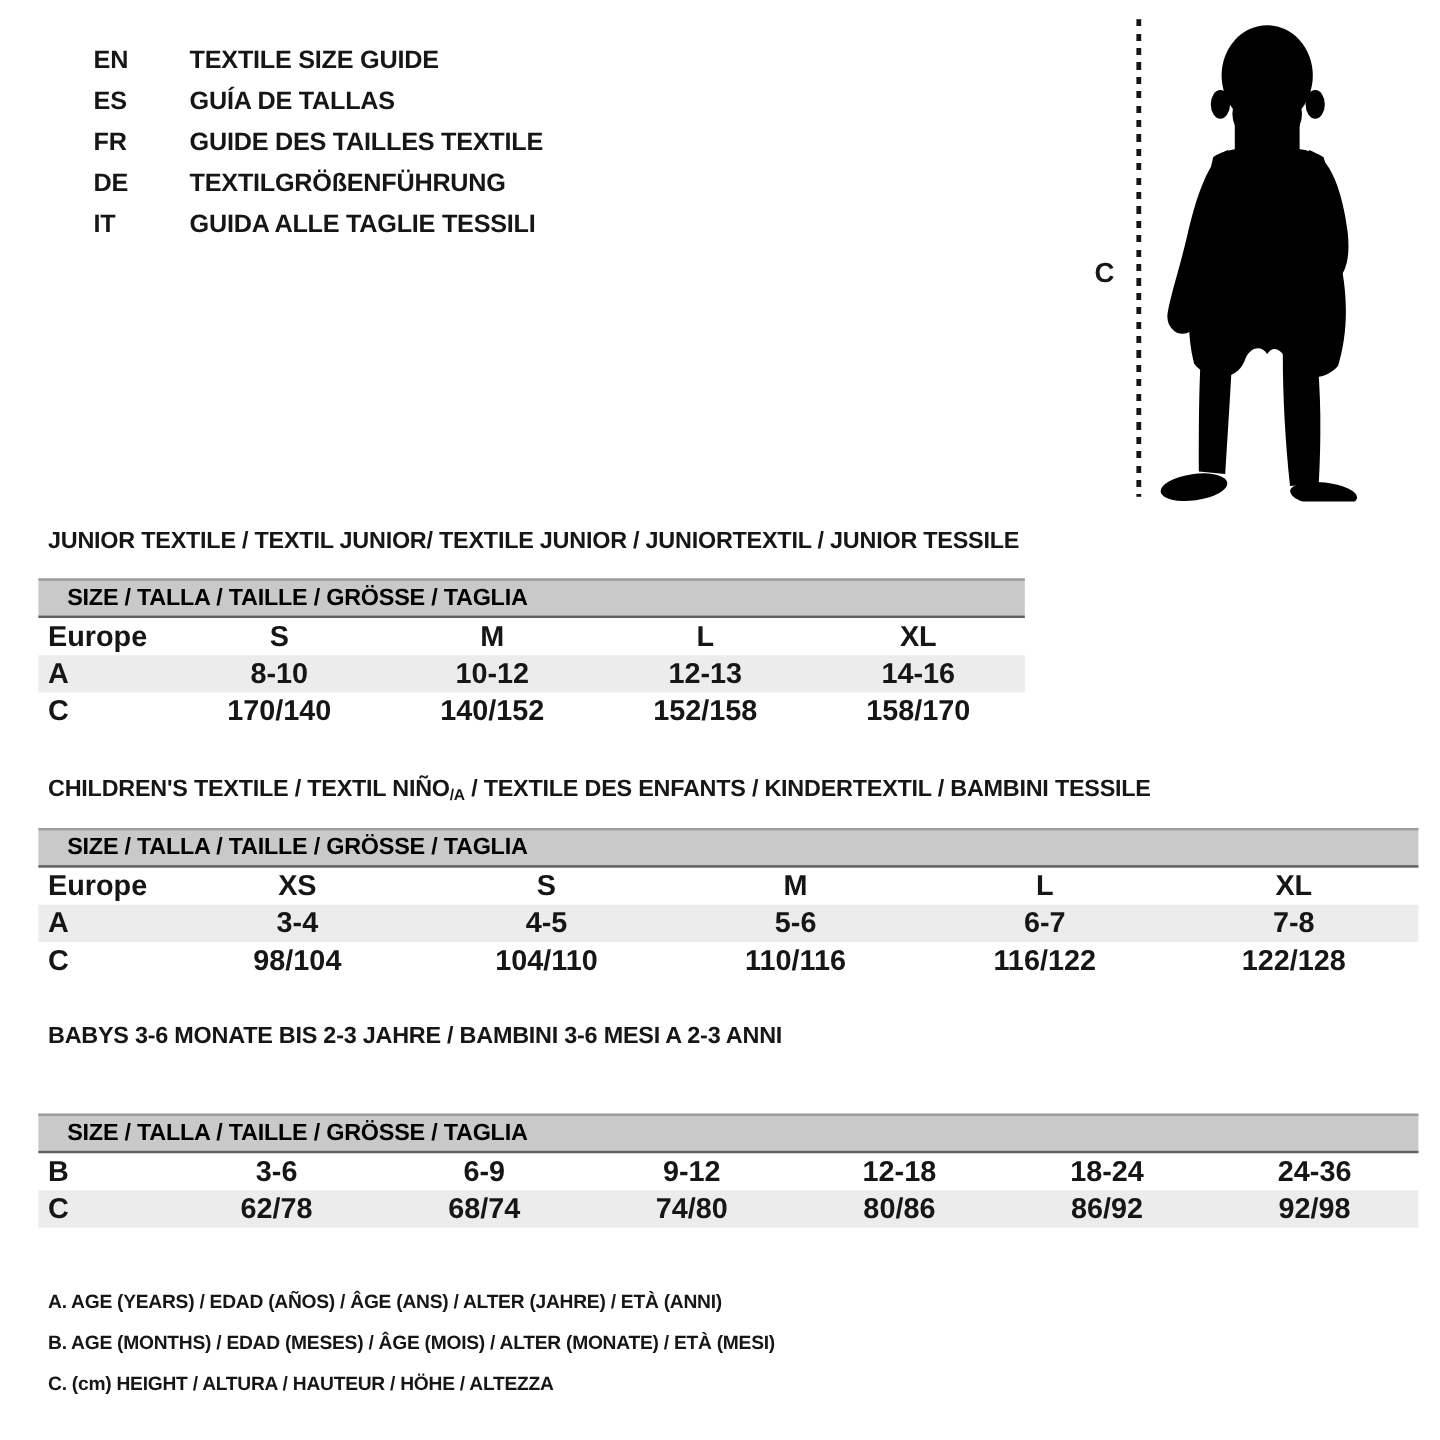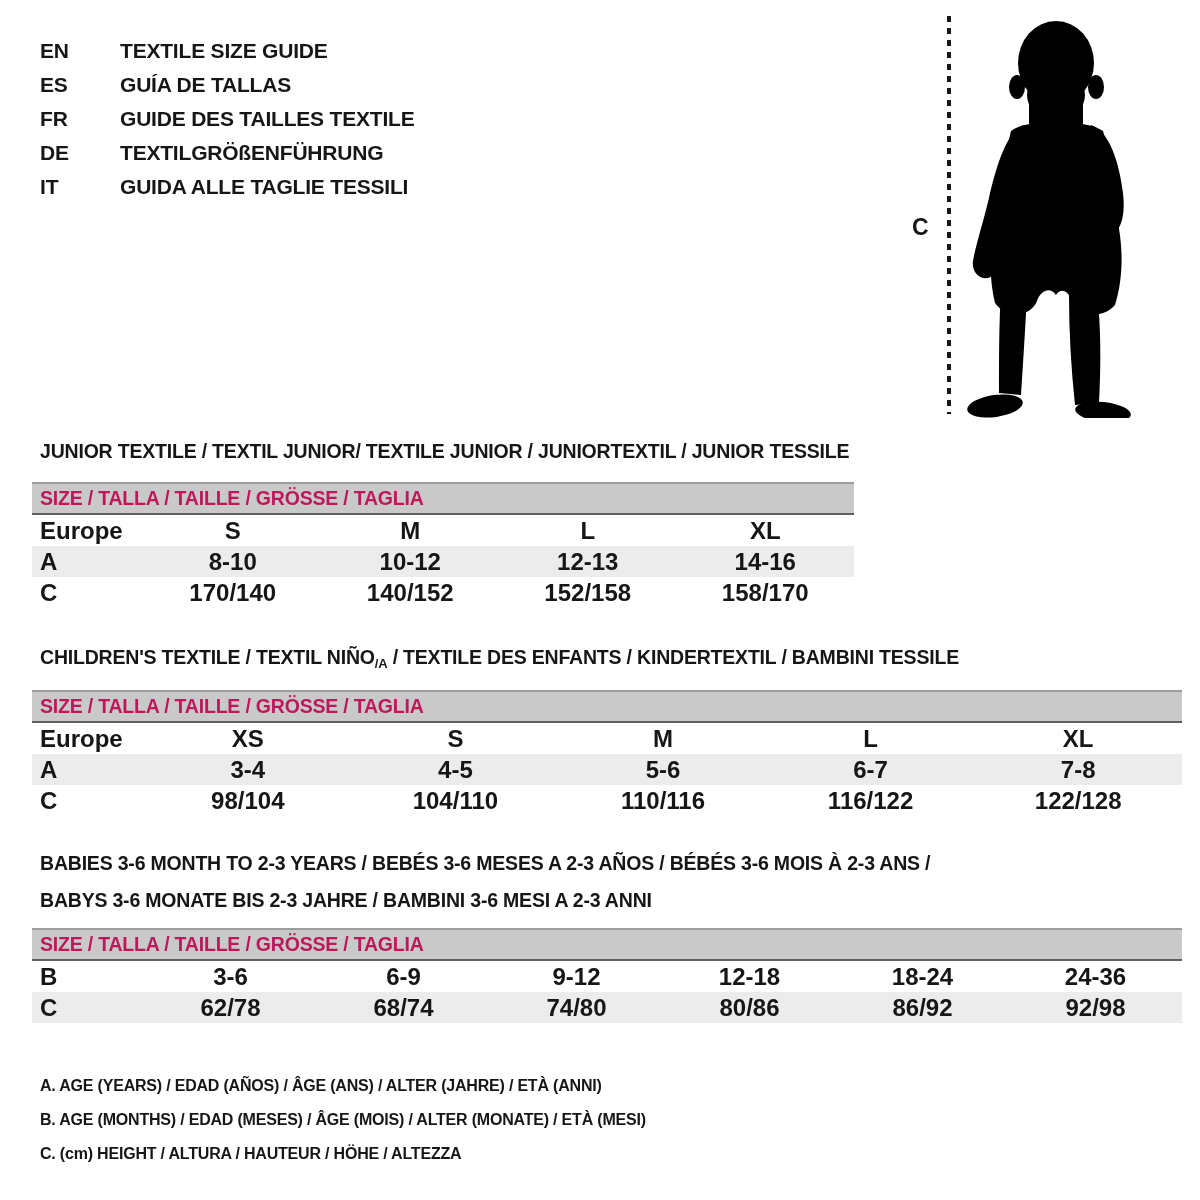--- a/index.html
+++ b/index.html
@@ -4,21 +4,21 @@
 <style>
   html,body{margin:0;padding:0;background:#fff;}
   .page{
     position:relative;width:1200px;height:1200px;background:#ffffff;
     color:#161616;font-family:"Liberation Sans",sans-serif;font-weight:bold;
     overflow:hidden;
   }
   
   .langs{position:absolute;top:34px;left:40px;}
   .lang-row{display:flex;height:34px;line-height:34px;font-size:21px;letter-spacing:-0.2px;}
-  .lang-code{width:80px;}
+  .lang-code{width:80px;margin-left:38px;}
   
   .fig-line{
     position:absolute;left:947px;top:16px;width:4px;height:398px;
     background:repeating-linear-gradient(to bottom,#151515 0 6px,transparent 6px 12px);
   }
   .fig-c{position:absolute;left:912px;top:214px;font-size:23px;}
   .fig-svg{position:absolute;left:963px;top:13px;}
   
   .section-heading{position:absolute;left:40px;font-size:19.5px;letter-spacing:-0.2px;white-space:nowrap;line-height:26px;}
   #junior-heading{top:438px;}
@@ -26,21 +26,21 @@
   #babies-heading{top:845px;line-height:37px;}
   .subsize{font-size:13px;vertical-align:-4px;}
   
   .table{position:absolute;left:32px;}
   #junior-table{top:482px;width:822px;}
   #children-table{top:690px;width:1150px;}
   #babies-table{top:928px;width:1150px;}
   .size-bar{
     height:29px;line-height:29px;background:#c9c9c9;
     border-top:2px solid #9c9c9c;border-bottom:2px solid #606060;
-    padding-left:8px;font-size:19.5px;color:#be185d;letter-spacing:-0.2px;
+    padding-left:24px;font-size:19.5px;color:#000000;letter-spacing:-0.2px;
   }
   .trow{display:flex;height:31px;line-height:31px;font-size:24px;}
   .trow.shaded{background:#ececec;}
   .tlabel{width:112px;padding-left:8px;box-sizing:border-box;text-align:left;}
   .tcell{flex:1;text-align:center;}
   
   .legend{position:absolute;left:40px;top:1069px;}
   .legend-line{font-size:16px;line-height:34px;letter-spacing:-0.2px;white-space:nowrap;}
 </style>
 </head>
@@ -153,21 +153,20 @@
           <div class="tcell">98/104</div>
           <div class="tcell">104/110</div>
           <div class="tcell">110/116</div>
           <div class="tcell">116/122</div>
           <div class="tcell">122/128</div>
         </div>
       </div>
   </div>
 
   <div class="section-heading" id="babies-heading">
-    <div>BABIES 3-6 MONTH TO 2-3 YEARS / BEBÉS 3-6 MESES A 2-3 AÑOS / BÉBÉS 3-6 MOIS À 2-3 ANS /</div>
     <div>BABYS 3-6 MONATE BIS 2-3 JAHRE / BAMBINI 3-6 MESI A 2-3 ANNI</div>
   </div>
   <div class="table" id="babies-table">
     <div class="size-bar">SIZE / TALLA / TAILLE / GRÖSSE / TAGLIA</div>
     <div class="tbody">
         <div class="trow">
           <div class="tlabel">B</div>
           <div class="tcell">3-6</div>
           <div class="tcell">6-9</div>
           <div class="tcell">9-12</div>

